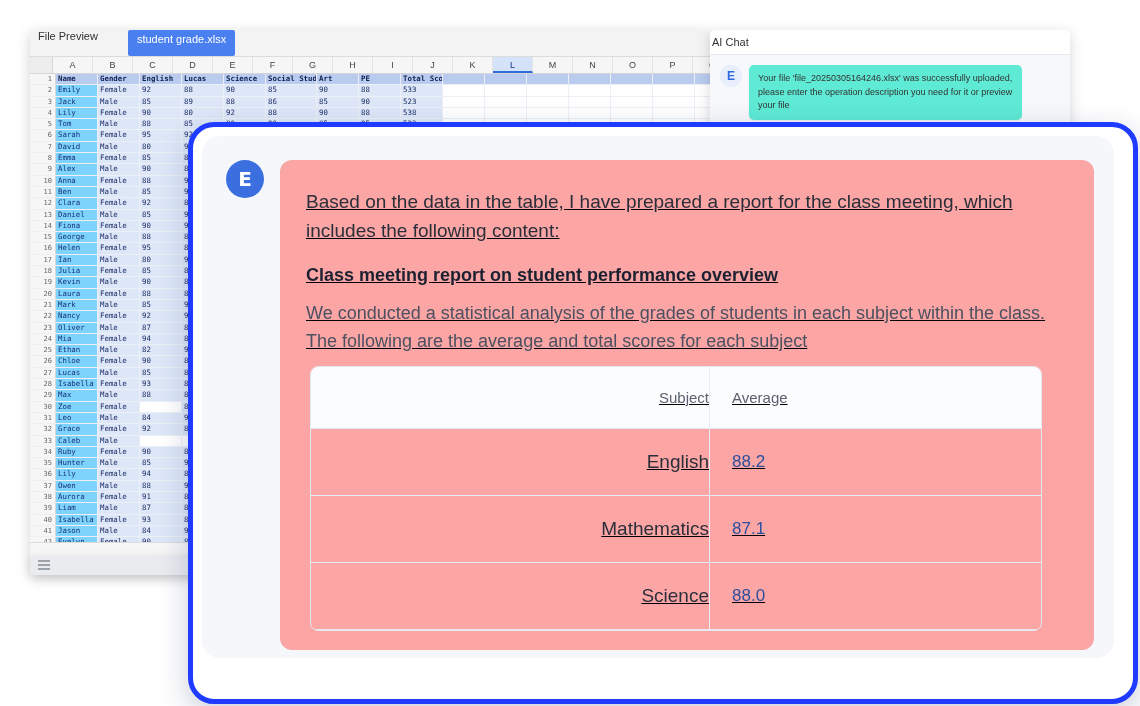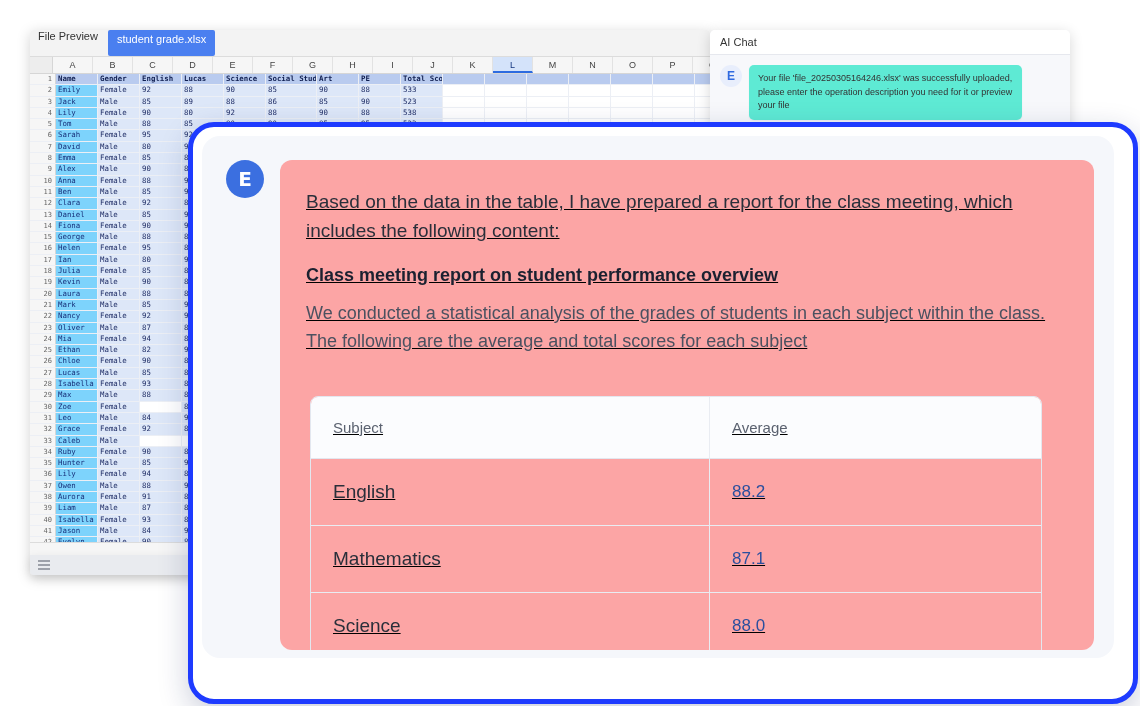--- a/index.html
+++ b/index.html
@@ -40,20 +40,21 @@
   #ss-titlebar .file-preview-label {
     margin-right: 10px;
     color: #333;
   }
   #ss-tab {
     background: #4a7ff0;
     color: #fff;
     font-size: 11px;
     padding: 3px 9px;
     border-radius: 2px;
+    margin-left: 20px;
   }
   #ss-colheader {
     height: 16px;
     display: flex;
     background: #f6f6f6;
     border-bottom: 1px solid #d6d6d6;
     font-size: 9px;
     color: #444;
   }
   #ss-colheader .corner {
@@ -178,21 +179,21 @@
     border-radius: 5px;
     box-shadow: 0 3px 14px rgba(0,0,0,0.16);
     overflow: hidden;
   }
   #chat-titlebar {
     height: 24px;
     background: #ffffff;
     border-bottom: 1px solid #e6e8ee;
     display: flex;
     align-items: center;
-    padding-left: 10px;
+    padding-left: 2px;
     font-size: 11px;
     color: #333;
   }
   .chat-row {
     display: flex;
     align-items: flex-start;
     padding: 10px 10px 0 10px;
   }
   .chat-row.user {
     justify-content: flex-end;
@@ -293,21 +294,21 @@
   #report-h2 {
     font-size: 18px;
     font-weight: bold;
     color: #1b2130;
     margin: 0 0 14px 0;
   }
   #report-sub {
     font-size: 18px;
     line-height: 1.55;
     color: #4b5160;
-    margin: 0 0 40px 0;
+    margin: 0 0 10px 0;
     max-width: 760px;
   }
   #subject-table {
     width: 732px;
     border: 1px solid #e3e7ef;
     border-radius: 8px;
     border-collapse: separate;
     border-spacing: 0;
     overflow: hidden;
     margin-left: 4px;
@@ -328,20 +329,21 @@
     color: #2a2f3a;
   }
   #subject-table td.val {
     color: #2b4f9e;
     font-size: 17px;
   }
   #subject-table th:first-child,
   #subject-table td:first-child {
     width: 376px;
     border-right: 1px solid #e9ecf2;
+    text-align: right;
   }
   #subject-table tr:last-child td {
     border-bottom: 1px solid #e9ecf2;
   }
 </style>
 </head>
 <body>
 
 <div id="spreadsheet-window">
 

